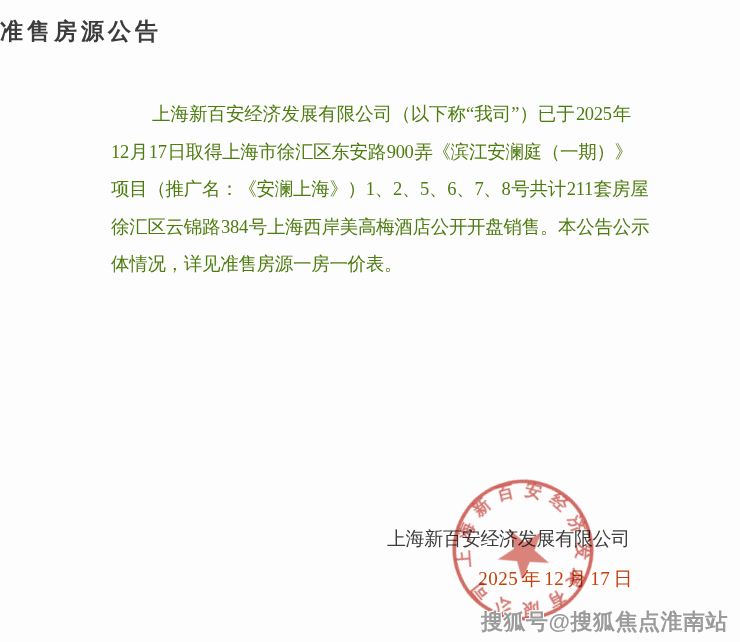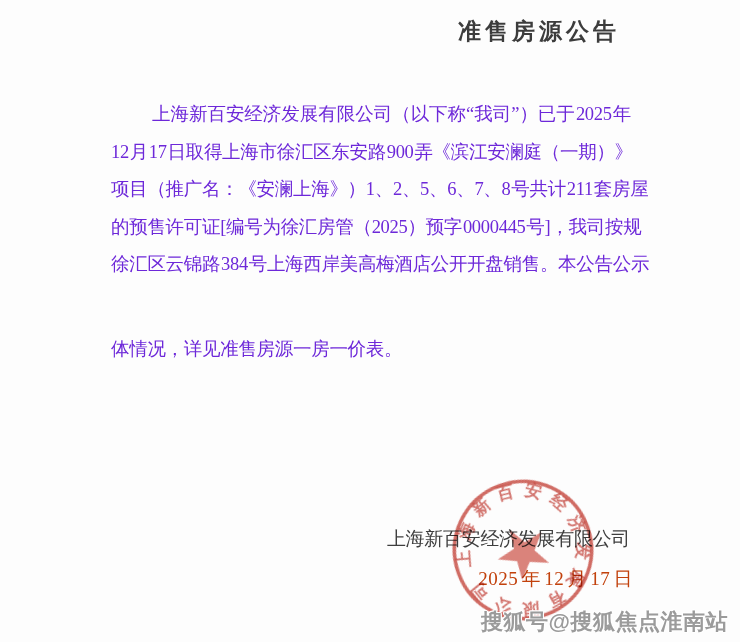--- a/index.html
+++ b/index.html
@@ -18,51 +18,50 @@
   .page {
     position: absolute;
     inset: 0;
     background: #fdfdfd;
   }
   .doc-title {
     position: absolute;
     top: 16px;
     left: 0;
     width: 620px;
-    text-align: right;
+    text-align: left;
     font-size: 23px;
     font-weight: 600;
     letter-spacing: 4px;
     color: #3c3c3c;
   }
   .body-paragraph {
     position: absolute;
     top: 96px;
     left: 111px;
     width: 520px;
   }
   .pline {
     line-height: 37.5px;
     height: 37.5px;
     font-size: 18.5px;
     letter-spacing: -0.3px;
     word-spacing: -3.5px;
     text-align: justify;
     text-align-last: justify;
     white-space: nowrap;
-    color: #6d28d9;
+    color: #4d7c0f;
   }
   .pline.indent {
     padding-left: 41px;
     width: 479px;
   }
   .pline.last {
     text-align: left;
     text-align-last: left;
-    margin-top: 47px;
   }
   .sig-company {
     position: absolute;
     top: 526px;
     right: 110px;
     font-size: 19px;
     letter-spacing: -0.3px;
     color: #3e3e3e;
     white-space: nowrap;
   }
@@ -111,21 +110,20 @@
 <body>
 
 <div class="page">
 
   <div class="doc-title">准售房源公告</div>
 
   <div class="body-paragraph">
     <div class="pline indent">上海新百安经济发展有限公司（以下称“我司”）已于 2025 年</div>
     <div class="pline">12 月 17 日取得上海市徐汇区东安路 900 弄《滨江安澜庭（一期）》</div>
     <div class="pline">项目（推广名：《安澜上海》）1、2、5、6、7、8 号共计 211 套房屋</div>
-    <div class="pline">的预售许可证[编号为徐汇房管（2025）预字 0000445 号]，我司按规</div>
     <div class="pline">徐汇区云锦路 384 号上海西岸美高梅酒店公开开盘销售。本公告公示</div>
     <div class="pline last">体情况，详见准售房源一房一价表。</div>
   </div>
 
   <div class="sig-company">上海新百安经济发展有限公司</div>
 
   <div class="sig-date">2025 年 12 月 17 日</div>
 
   <svg class="seal" viewBox="0 0 170 170">
     <defs>

